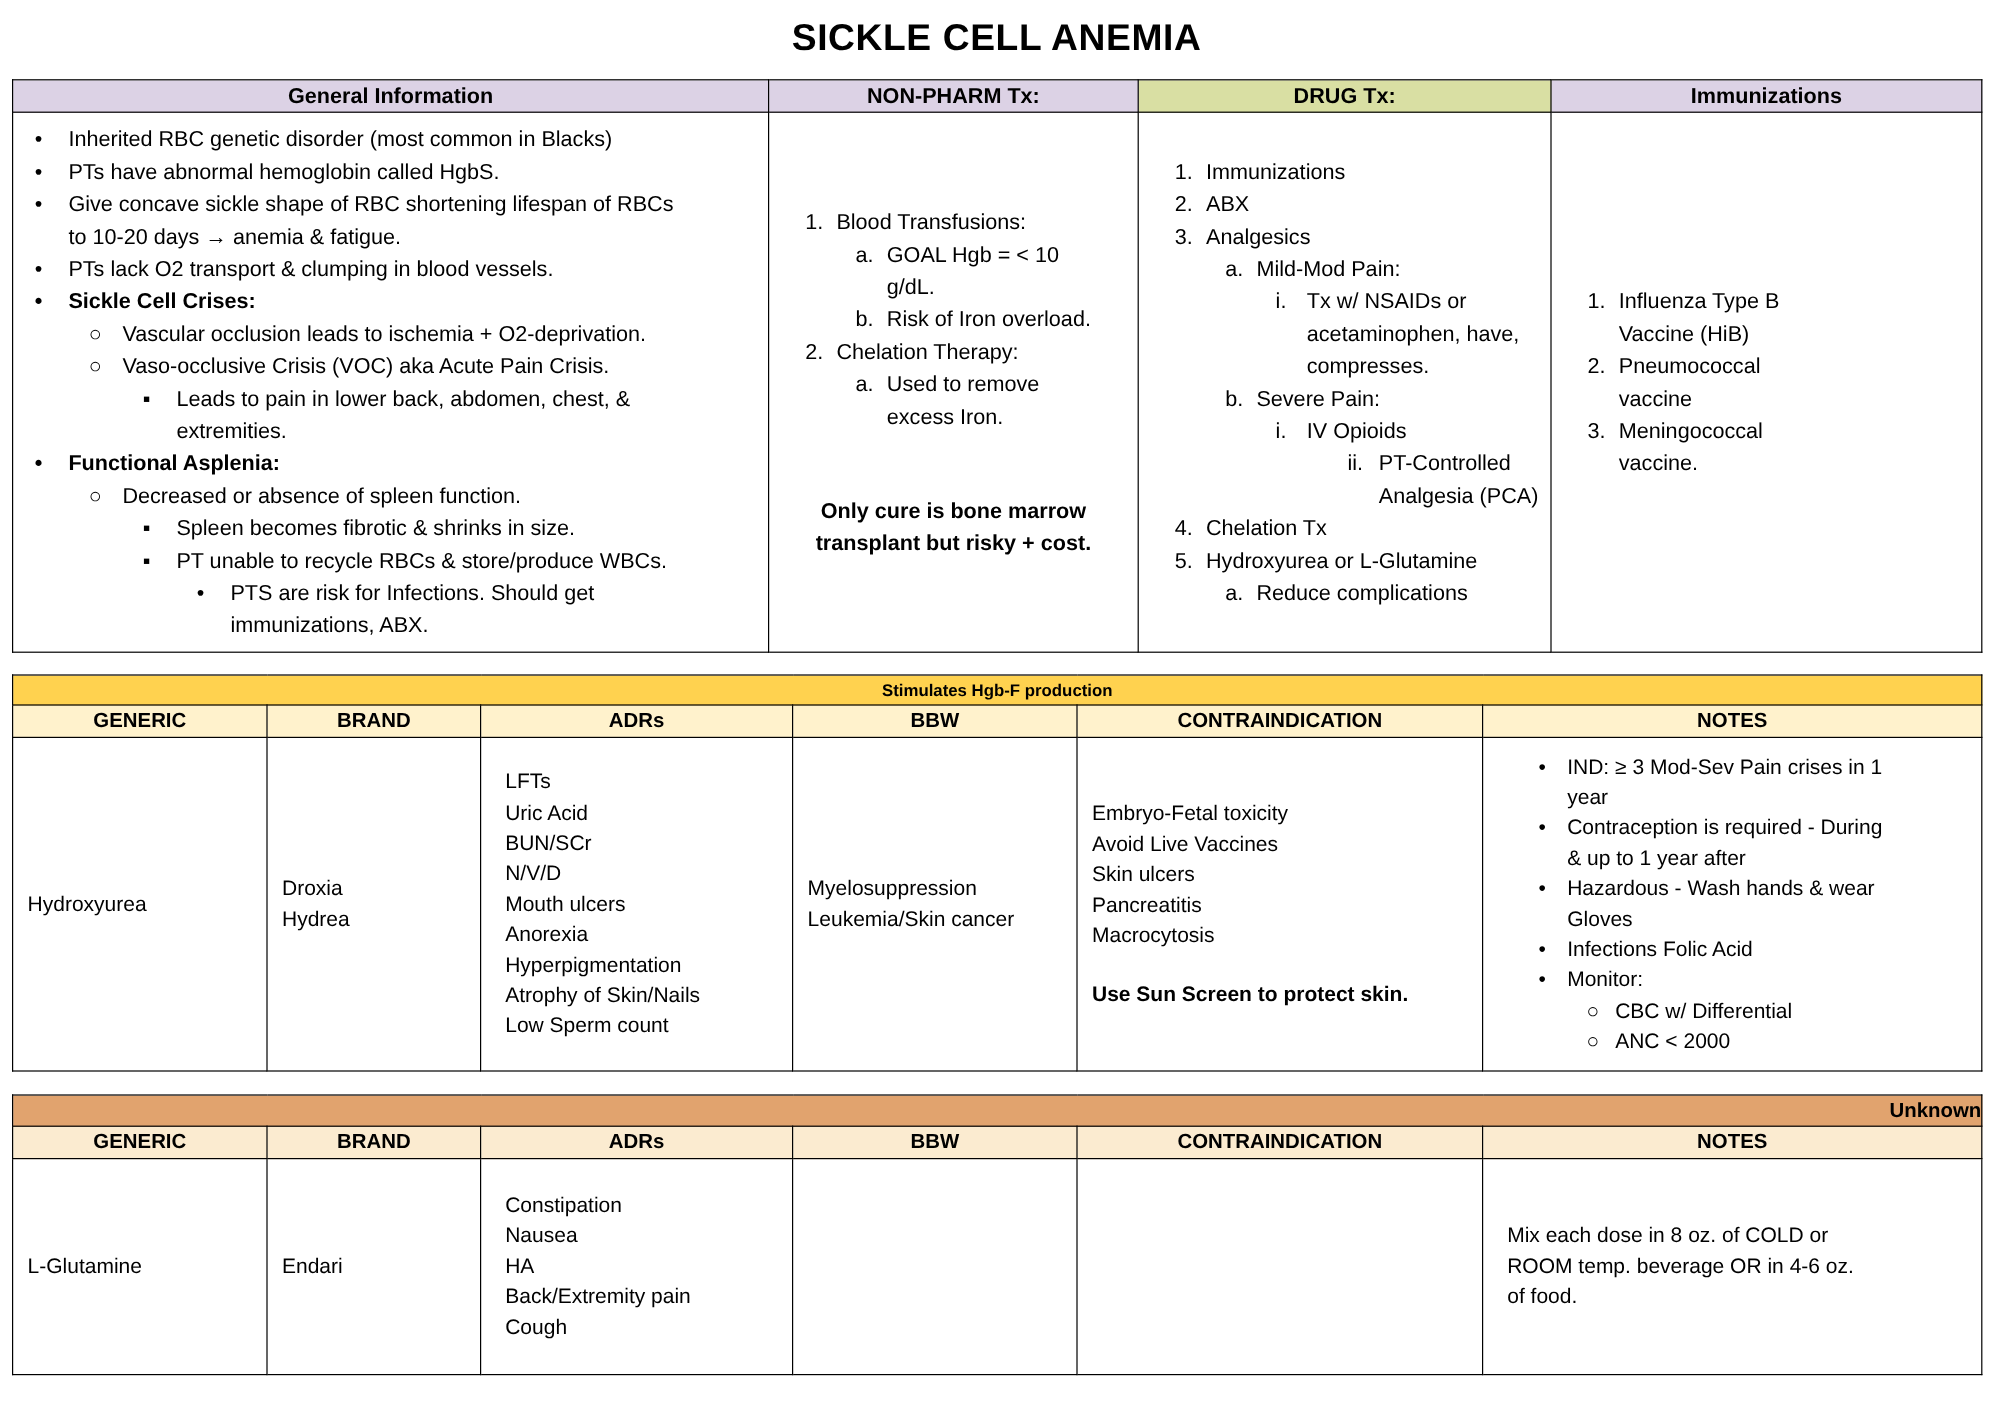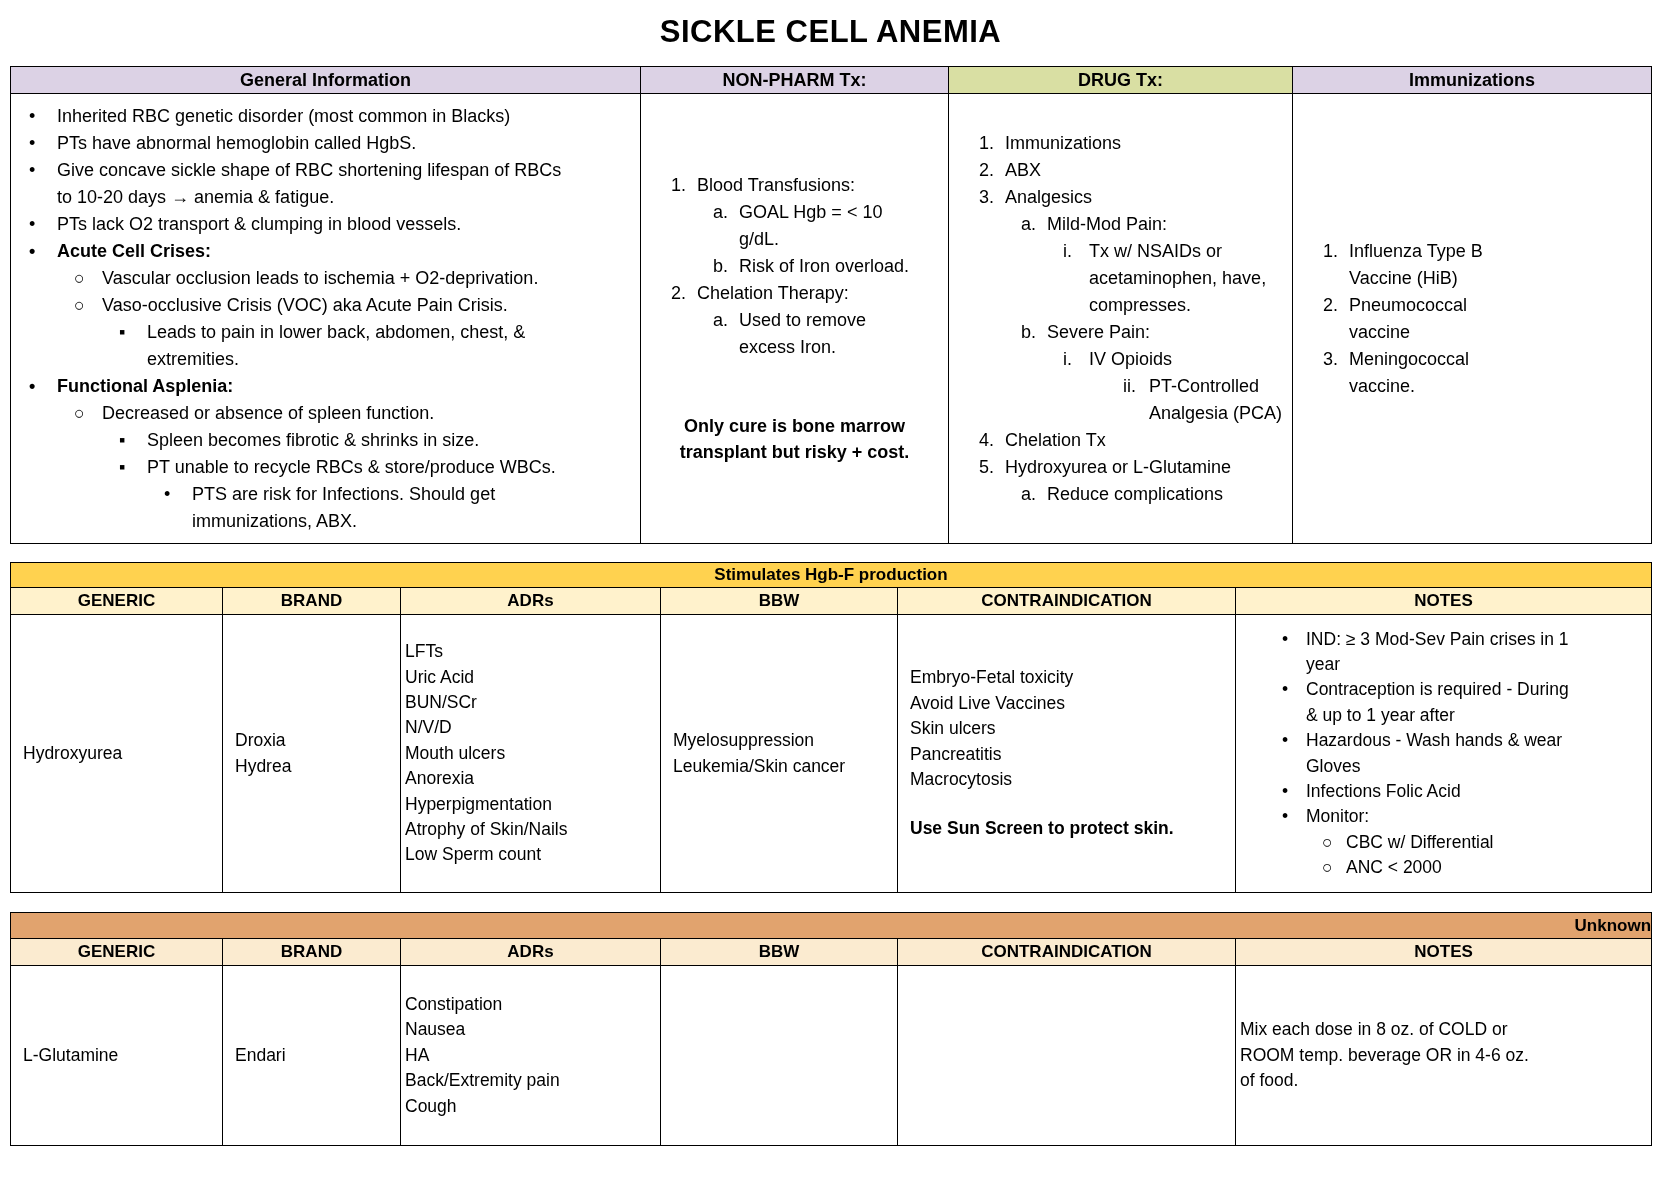--- a/index.html
+++ b/index.html
@@ -14,21 +14,21 @@
   
   .t1 th{height:27px;font-size:18px;}
   .t1 td{height:444px;font-size:18px;line-height:1.5;}
   .t1 td.top{vertical-align:top;}
   .lav{background:var(--lavender,#DCD2E5);}
   .olv{background:var(--olive,#D9DFA3);}
 
   
   .t2{margin-top:18px;}
   .t3{margin-top:19px;}
-  .t2 .trow th{height:25px;font-size:17px;}
+  .t2 .trow th{height:25px;font-size:14px;}
   .t3 .trow th{height:26px;font-size:17px;}
   .t2 .cols th,.t3 .cols th{height:27px;font-size:17px;}
   .t2 td{height:278px;}
   .t3 td{height:180px;}
   .t2 td,.t3 td{font-size:17.5px;line-height:1.45;}
   .gold{background:var(--gold,#FFD24F);}
   .py{background:var(--pale_yellow,#FFF2CC);}
   .org{background:var(--orange,#E1A36E);text-align:right;}
   .cream{background:var(--cream,#FBEBD0);}
 
@@ -40,21 +40,21 @@
   .li.b{font-weight:bold;}
   .gi{padding:9px 8px 8px 18px;}
   .gi .m{flex-basis:28px;}
   .num{padding-left:30px;padding-right:10px;}
   .nl{padding-left:46px;padding-right:6px;}
   .nl .m{flex-basis:24px;}
 
   .npnote{margin-top:52px;text-align:center;font-weight:bold;white-space:pre-line;font-size:18px;line-height:1.45;}
   .plines{white-space:pre-line;}
   .pl12{padding-left:12px;padding-right:8px;text-align:left;}
-  .pl14{padding-left:4px;padding-right:8px;text-align:left;margin-top:24px;}
+  .pl14{padding-left:20px;padding-right:8px;text-align:left;margin-top:24px;}
   .cnote{font-weight:bold;margin-top:24px;white-space:pre-line;}
 </style>
 </head>
 <body>
 
 <div class="page">
 
   <div class="title">SICKLE CELL ANEMIA</div>
 
   <table class="t1">
@@ -86,21 +86,21 @@
                 <span class="m">•</span>
                 <span class="t">Give concave sickle shape of RBC shortening lifespan of RBCs
 to 10-20 days → anemia &amp; fatigue.</span>
               </div>
               <div class="li" style="padding-left: 0px;">
                 <span class="m">•</span>
                 <span class="t">PTs lack O2 transport &amp; clumping in blood vessels.</span>
               </div>
               <div class="li b" style="padding-left: 0px;">
                 <span class="m">•</span>
-                <span class="t">Acute Cell Crises:</span>
+                <span class="t">Sickle Cell Crises:</span>
               </div>
               <div class="li" style="padding-left: 45px;">
                 <span class="m">○</span>
                 <span class="t">Vascular occlusion leads to ischemia + O2-deprivation.</span>
               </div>
               <div class="li" style="padding-left: 45px;">
                 <span class="m">○</span>
                 <span class="t">Vaso-occlusive Crisis (VOC) aka Acute Pain Crisis.</span>
               </div>
               <div class="li" style="padding-left: 90px;">

